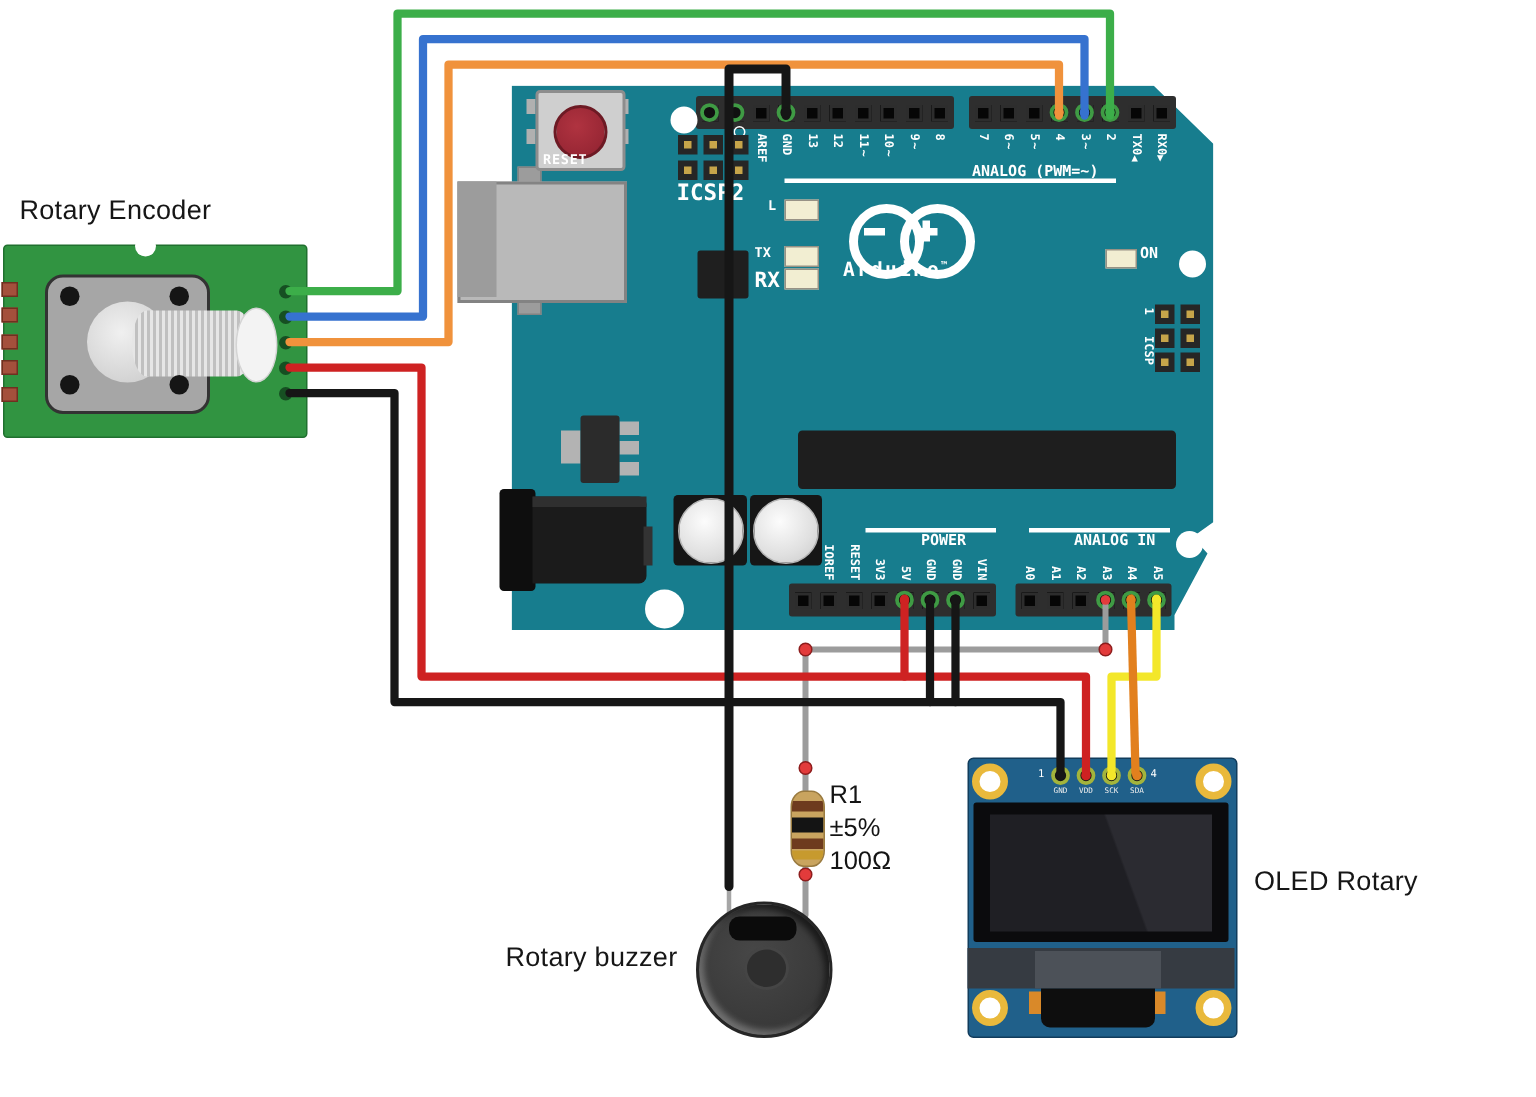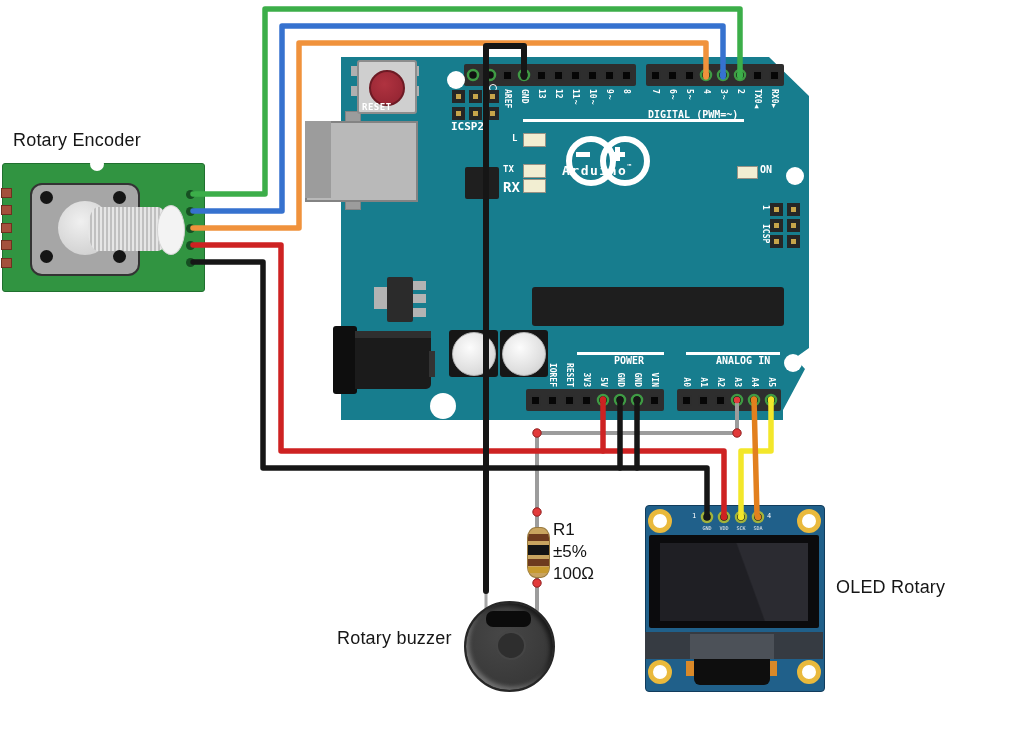--- a/index.html
+++ b/index.html
@@ -74,21 +74,21 @@
   <div class="part" style="left:429px;top:351px;width:6px;height:26px;background:#333"></div>
 
   <div class="part" style="left:351px;top:66px;width:6px;height:10px;background:#b0b0b0"></div>
   <div class="part" style="left:351px;top:86px;width:6px;height:10px;background:#b0b0b0"></div>
   <div class="part" style="left:413px;top:66px;width:6px;height:10px;background:#b0b0b0"></div>
   <div class="part" style="left:413px;top:86px;width:6px;height:10px;background:#b0b0b0"></div>
   <div class="part" style="left:357px;top:60px;width:56px;height:50px;background:#cfcfcf;border:2px solid #8d8d8d;border-radius:3px"></div>
   <div class="part" style="left:369px;top:70px;width:32px;height:32px;border-radius:50%;background:radial-gradient(circle at 42% 38%,#b03340,#8f2230);border:2px solid #6d1a24"></div>
   <div class="silk" style="left:362px;top:103px;font-size:9px;letter-spacing:.5px">RESET</div>
 
-  <div class="silk" style="left:451px;top:121px;font-size:11px">ICSP2</div>
+  <div class="silk" style="left:451px;top:121px;font-size:15px">ICSP2</div>
   <div class="part" style="left:465px;top:167px;width:34px;height:32px;background:#1f1f1f;border-radius:2px"></div>
   <div class="part" style="left:532px;top:287px;width:252px;height:39px;background:#1e1e1e;border-radius:3px"></div>
   <div class="part" style="left:374px;top:287px;width:13px;height:22px;background:#b3b3b3"></div>
   <div class="part" style="left:413px;top:281px;width:13px;height:9px;background:#b3b3b3"></div>
   <div class="part" style="left:413px;top:294px;width:13px;height:9px;background:#b3b3b3"></div>
   <div class="part" style="left:413px;top:308px;width:13px;height:9px;background:#b3b3b3"></div>
   <div class="part" style="left:387px;top:277px;width:26px;height:45px;background:#2b2b2b;border-radius:2px"></div>
   <div class="part" style="left:449px;top:330px;width:49px;height:47px;background:#161616;border-radius:3px"></div>
   <div class="part" style="left:500px;top:330px;width:48px;height:47px;background:#161616;border-radius:3px"></div>
   <div class="part" style="left:452px;top:332px;width:42px;height:42px;border-radius:50%;background:radial-gradient(circle at 40% 35%,#fcfcfc,#e0e0e0 60%,#c9c9c9);border:1px solid #b5b5b5"></div>
@@ -101,23 +101,23 @@
   <div class="silk" style="left:503px;top:180px;font-size:14px">RX</div>
   <div class="led" style="left:523px;top:179px"></div>
   <div class="led" style="left:737px;top:166px;width:19px;height:11px"></div>
   <div class="silk" style="left:760px;top:165px;font-size:10px">ON</div>
 
   <div class="lring" style="left:566px;top:136px"></div>
   <div class="lring" style="left:600px;top:136px"></div>
   <div class="part" style="left:576px;top:152px;width:14px;height:5px;background:#fff;z-index:4"></div>
   <div class="part" style="left:611px;top:152px;width:14px;height:5px;background:#fff;z-index:4"></div>
   <div class="part" style="left:615px;top:147px;width:5px;height:14px;background:#fff;z-index:4"></div>
-  <div class="silk" style="left:562px;top:164px;font-size:13px;letter-spacing:1.5px"><span>Arduino</span><span style="font-size:7px;vertical-align:top">™</span></div>
-
-  <div class="silk" style="left:648px;top:110px;font-size:10px">DIGITAL (PWM=~)</div>
+  <div class="silk" style="left:562px;top:174px;font-size:13px;letter-spacing:1.5px"><span>Arduino</span><span style="font-size:7px;vertical-align:top">™</span></div>
+
+  <div class="silk" style="left:648px;top:110px;font-size:10px">ANALOG (PWM=~)</div>
   <div class="part" style="left:523px;top:119px;width:221px;height:3px;background:#fff;z-index:4"></div>
   <div class="part" style="left:577px;top:352px;width:87px;height:3px;background:#fff;z-index:4"></div>
   <div class="silk" style="left:614px;top:356px;font-size:10px">POWER</div>
   <div class="part" style="left:686px;top:352px;width:94px;height:3px;background:#fff;z-index:4"></div>
   <div class="silk" style="left:716px;top:356px;font-size:10px">ANALOG IN</div>
   <div class="part" style="left:489px;top:84px;width:6px;height:6px;border:1.5px solid #fff;border-radius:50%;z-index:4"></div>
 
   <div class="vlabel" style="left:770px;top:205px">1</div>
   <div class="vlabel" style="left:770px;top:224px">ICSP</div>
 

